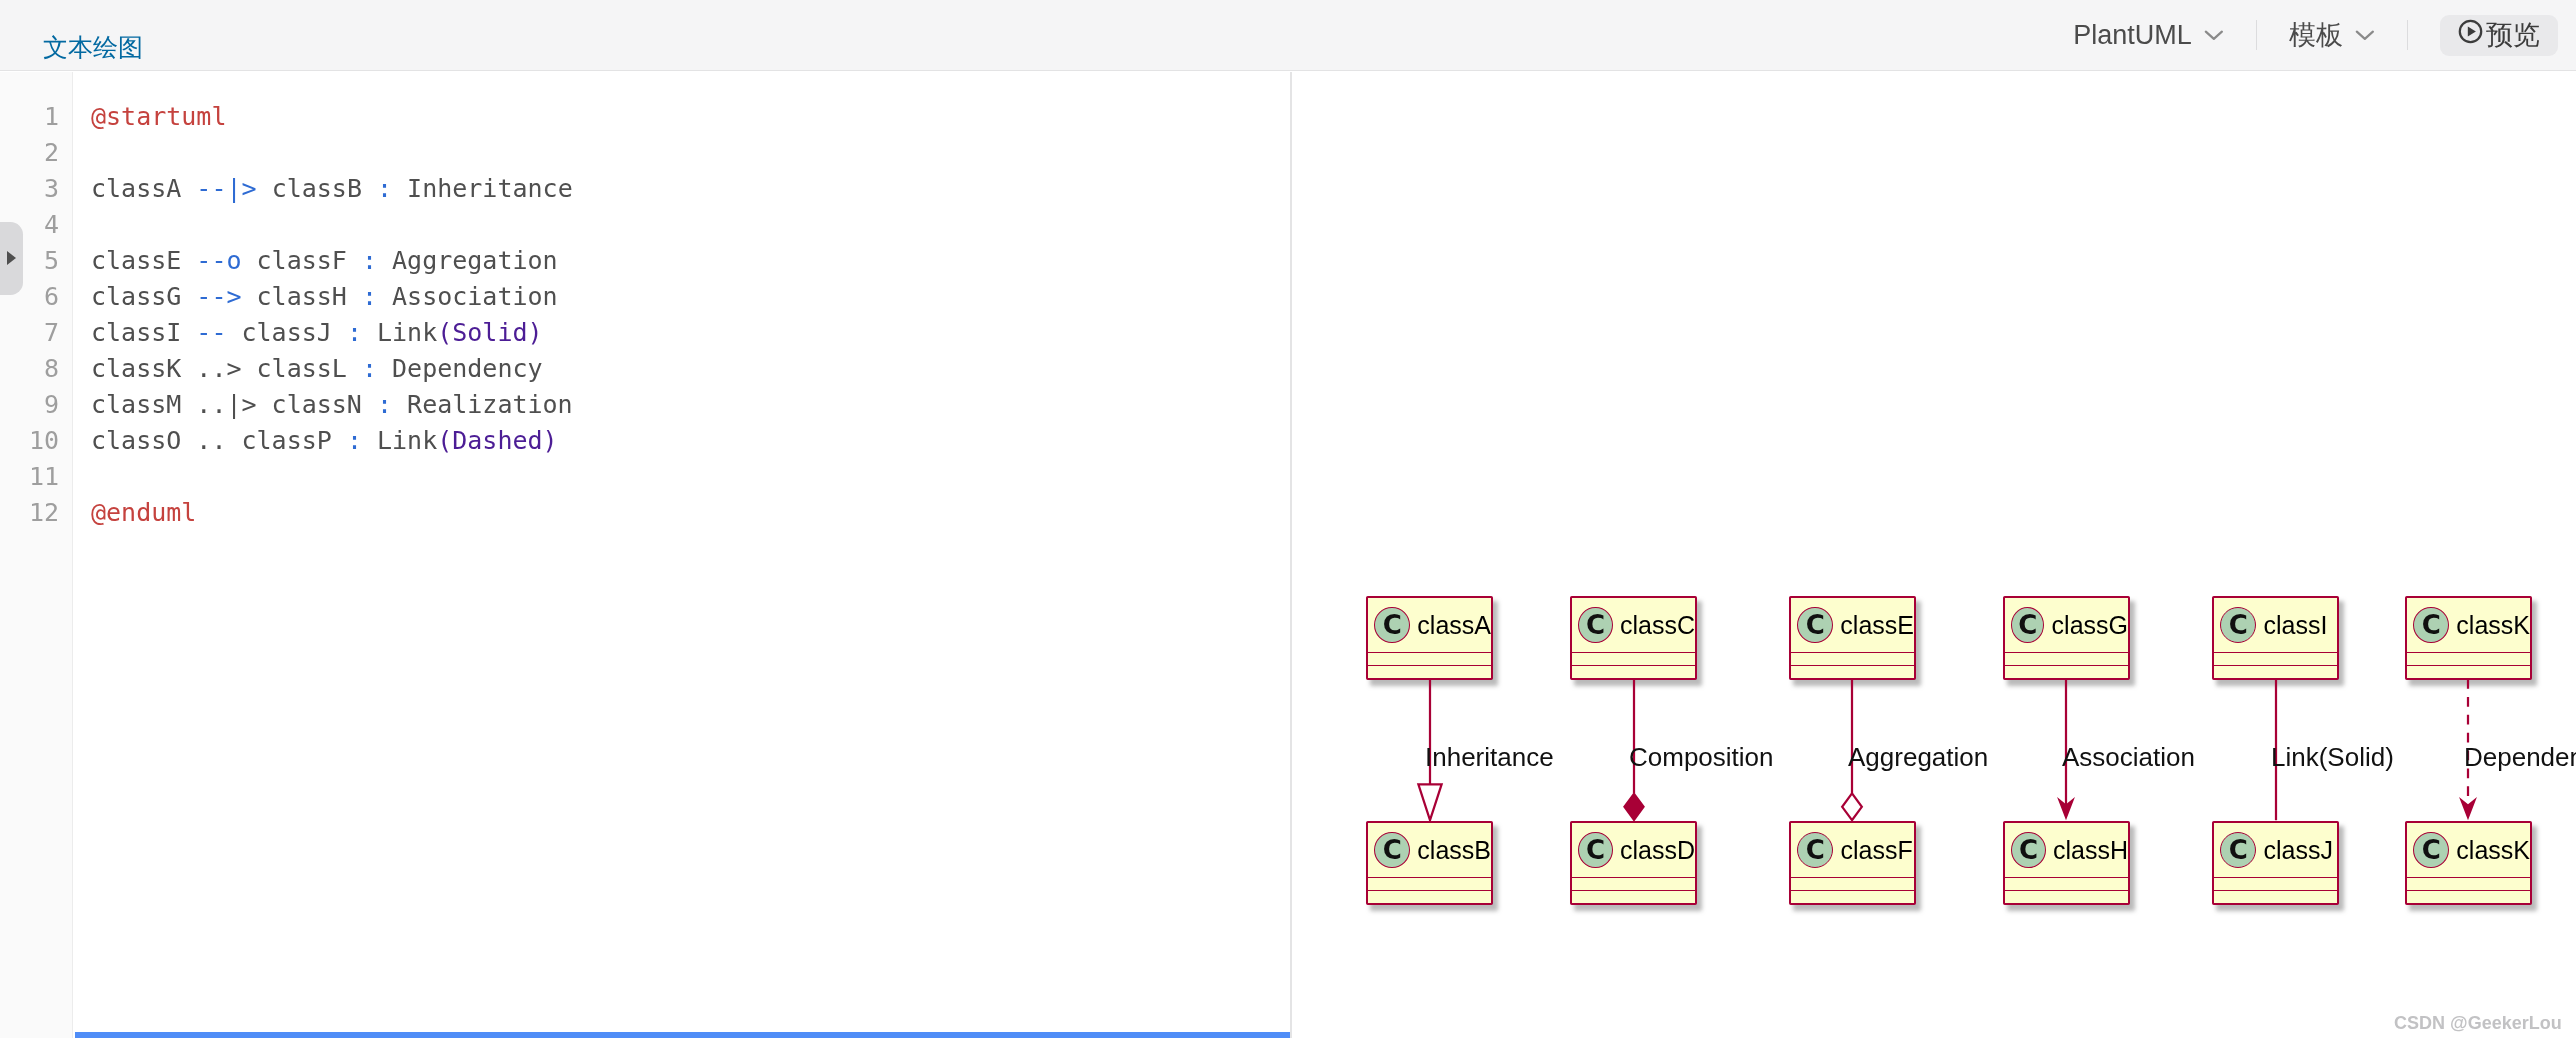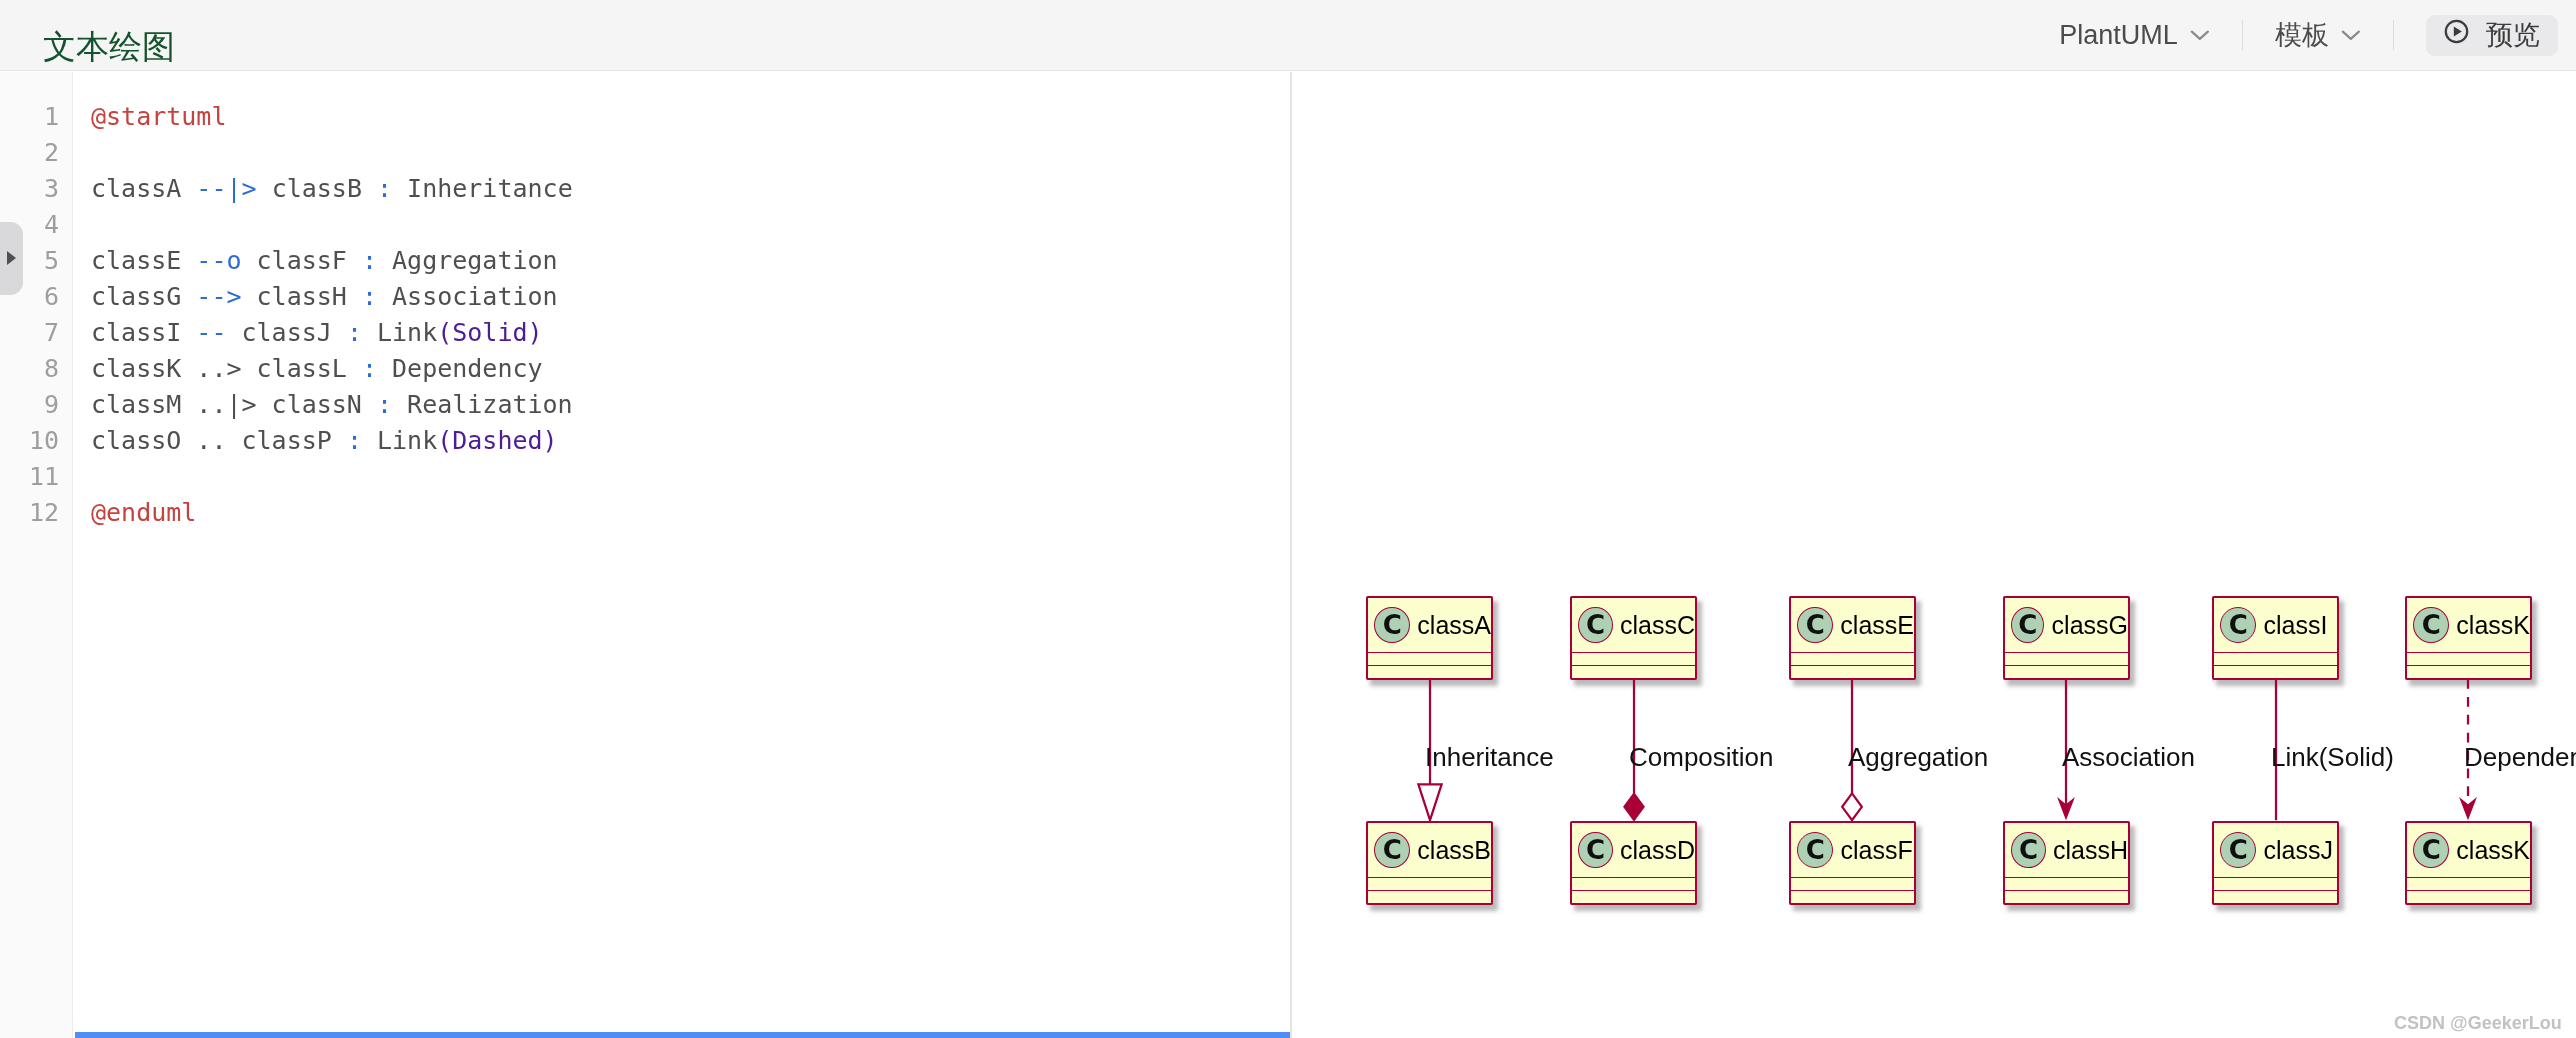--- a/index.html
+++ b/index.html
@@ -3,26 +3,26 @@
 <meta charset="utf-8">
 <style>
   * { margin:0; padding:0; box-sizing:border-box; }
   html,body { width:2576px; height:1038px; overflow:hidden; background:#fff;
               font-family:"Liberation Sans", sans-serif; }
 
   
   .app-header { position:absolute; left:0; top:0; width:2576px; height:71px;
                 background:#f5f5f6; border-bottom:0.9px solid #e3e3e4;
                 display:flex; align-items:center; }
-  .app-title { position:absolute; left:43px; font-size:33px; color:#14532d;margin-top:24px; }
+  .app-title { position:absolute; left:43px; font-size:25px; color:#0369a1;margin-top:24px; }
   .header-right { position:absolute; right:18px; display:flex; align-items:center;text-align:center; }
   .selector { display:flex; align-items:center; gap:12.5px; font-size:27px; color:#4b4b4b; cursor:pointer; }
   .chevron svg { display:block; }
   .v-divider { width:0.9px; height:30px; background:#dcdcde; margin:0 32px; }
-  .preview-btn { display:flex; align-items:center; gap:17px; height:41px; padding:0 18px;
+  .preview-btn { display:flex; align-items:center; gap:3px; height:41px; padding:0 18px;
                  background:#e9e9eb; border-radius:9px; font-size:27px; color:#3c3c3c; cursor:pointer; }
 
   
   .editor-pane { position:absolute; left:0; top:72px; width:1290px; height:967px; background:#fff; }
   .gutter-bg { position:absolute; left:0; top:0; width:73px; height:967px;
                background:#fafafa; border-right:0.9px solid #ececec; }
   .code-area { position:absolute; left:0; top:27px; width:1290px;
                font-family:"DejaVu Sans Mono", monospace; font-size:25px; line-height:36px; }
   .code-line { display:flex; white-space:pre; }
   .ln { display:inline-block; width:59px; text-align:right; color:#9e9e9e; flex:0 0 59px; }

